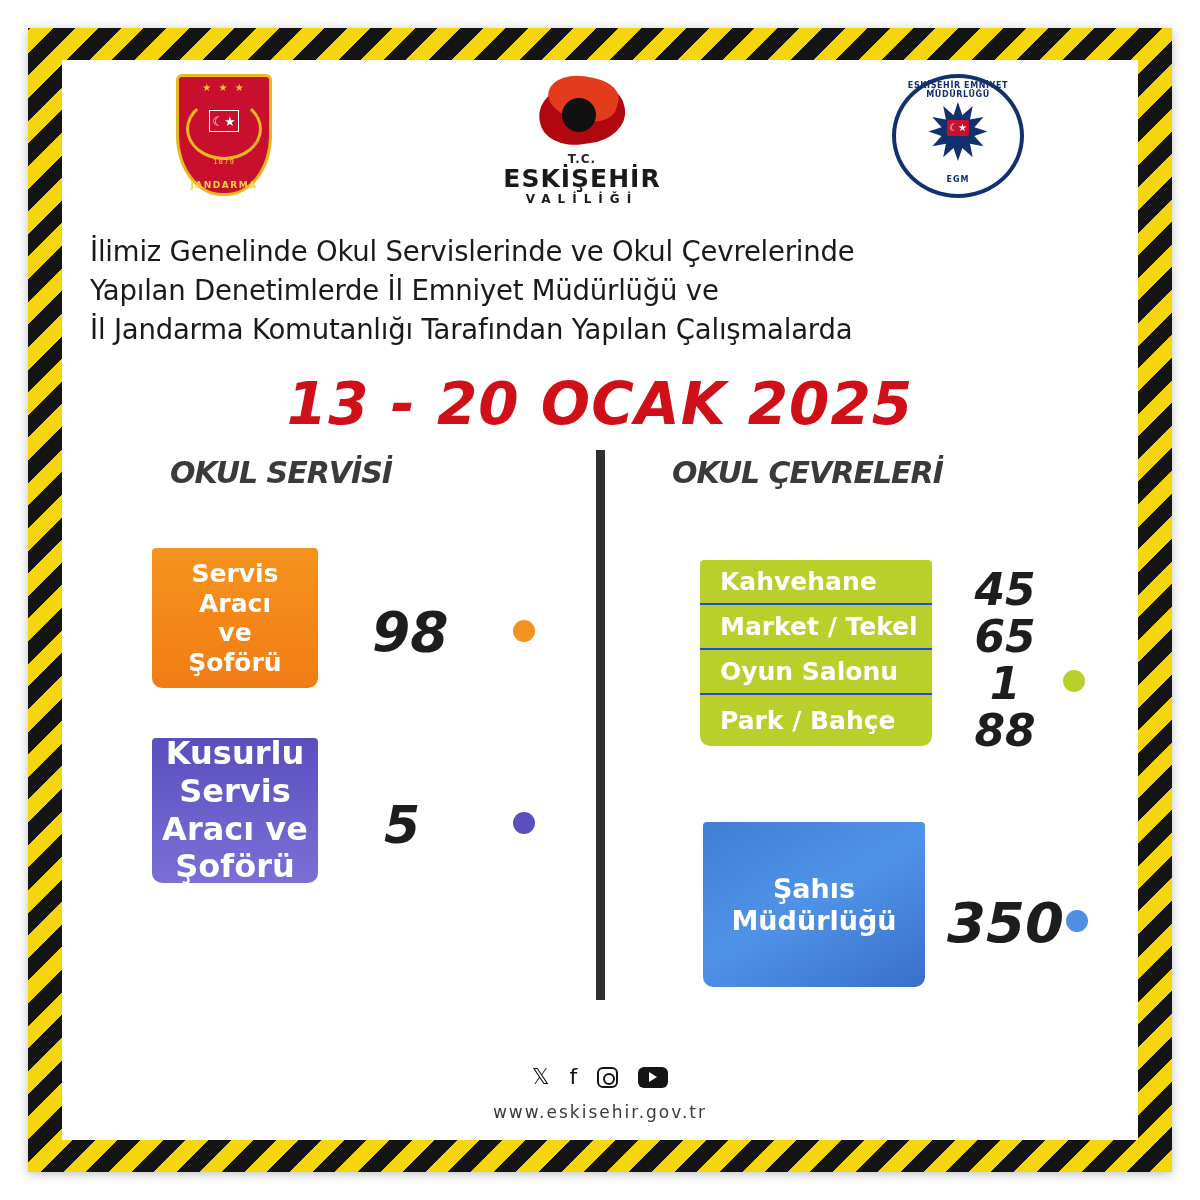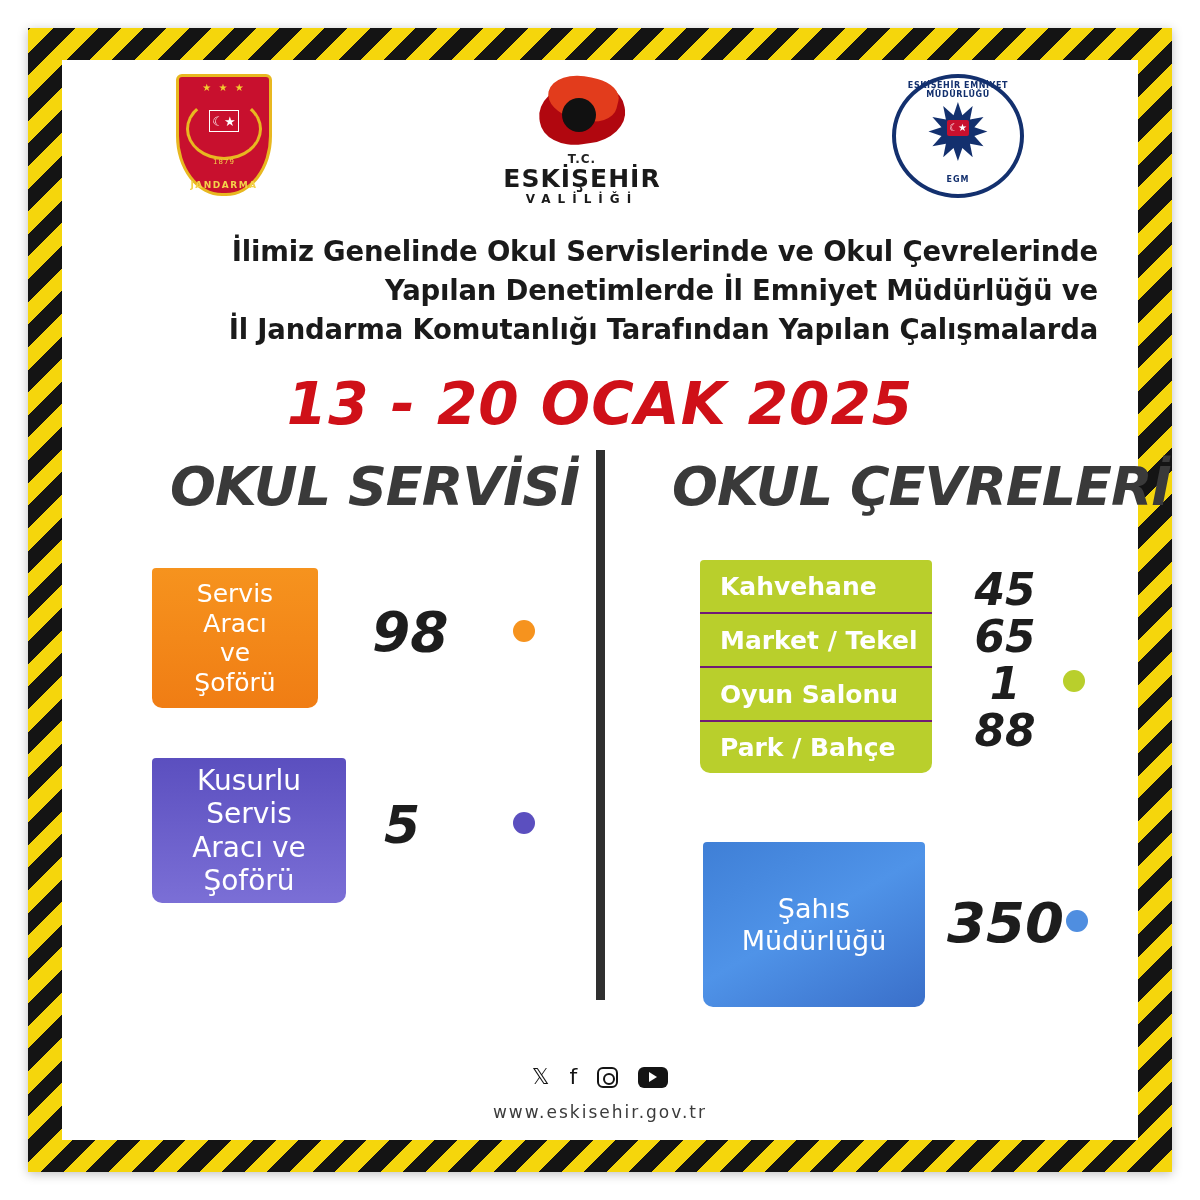--- a/index.html
+++ b/index.html
@@ -255,47 +255,47 @@
     font-size: 8px;
     font-weight: bold;
     color: #13306e;
     letter-spacing: 1px;
   }
 
   
   .headline {
     position: absolute;
     left: 90px;
-    right: 102px;
+    right: 84px;
     top: 232px;
-    text-align: right;
+    text-align: left;
     color: #1a1a1a;
     font-size: 27.5px;
-    font-weight: bold;
+    font-weight: normal;
     line-height: 1.42;
     letter-spacing: -0.2px;
   }
   .headline div { white-space: nowrap; }
 
   .date-line {
     position: absolute;
     left: 0; right: 0;
     top: 370px;
     text-align: center;
     color: #cf1018;
     font-size: 58px;
     font-weight: bold;
     font-style: italic;
     letter-spacing: 1px;
   }
 
   
   .section-title {
     position: absolute;
-    font-size: 54px;
+    font-size: 30px;
     font-weight: bold;
     font-style: italic;
     color: #3a3a3a;
     letter-spacing: -1px;
   }
   .title-left { left: 170px; top: 455px; }
   .title-right { left: 672px; top: 455px; }
 
   .divider {
     position: absolute;
@@ -303,28 +303,27 @@
     top: 450px;
     width: 9px;
     height: 550px;
     background: #2f2f2f;
   }
 
   
   .ribbon {
     position: relative;
     color: #ffffff;
-    font-weight: normal;
+    font-weight: bold;
     display: flex;
     align-items: center;
     justify-content: center;
     text-align: center;
     box-sizing: border-box;
     line-height: 1.18;
-    margin-top: 20px;
   }
   .ribbon::before,
   .ribbon::after {
     content: "";
     position: absolute;
     top: 12px;
     width: 22px;
     height: 22px;
     transform: rotate(45deg);
     z-index: -1;
@@ -371,24 +370,24 @@
 
   
   .card-kusurlu {
     position: absolute;
     left: 152px;
     top: 738px;
     width: 166px;
     height: 145px;
   }
   .card-kusurlu .ribbon {
-    width: 194px;
+    width: 166px;
     height: 145px;
     background: linear-gradient(180deg, #5b4fbf 0%, #7b6fd6 100%);
-    font-size: 28px;
+    font-size: 32px;
     border-radius: 4px 4px 10px 10px;
   }
   .card-kusurlu .ribbon::before,
   .card-kusurlu .ribbon::after { background: #5b4fbf; }
 
   .value-kusurlu {
     position: absolute;
     left: 384px;
     top: 795px;
     font-size: 52px;
@@ -408,30 +407,30 @@
 
   
   .green-stack {
     position: absolute;
     left: 700px;
     top: 560px;
     width: 232px;
   }
   .green-row {
     position: relative;
-    height: 54px;
+    height: 45px;
     background: #b9cf2c;
     color: #ffffff;
     font-weight: bold;
     font-size: 25px;
     display: flex;
     align-items: center;
     padding-left: 20px;
     box-sizing: border-box;
-    border-bottom: 2px solid #701a75;
+    border-bottom: 2px solid #1d4ed8;
   }
   .green-row::before,
   .green-row::after {
     content: "";
     position: absolute;
     top: 11px;
     width: 22px;
     height: 22px;
     background: #b9cf2c;
     transform: rotate(45deg);

